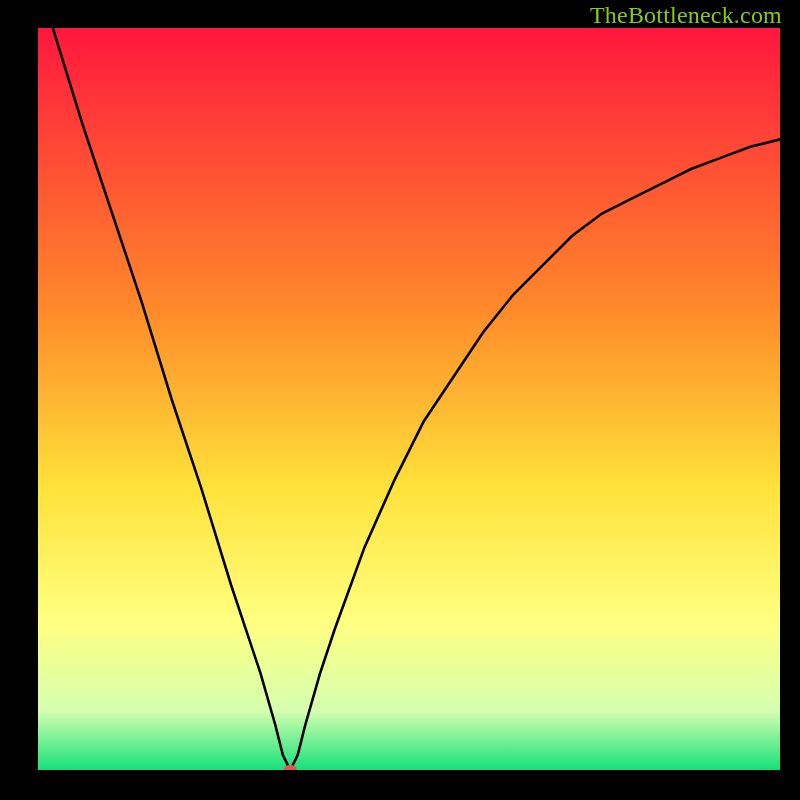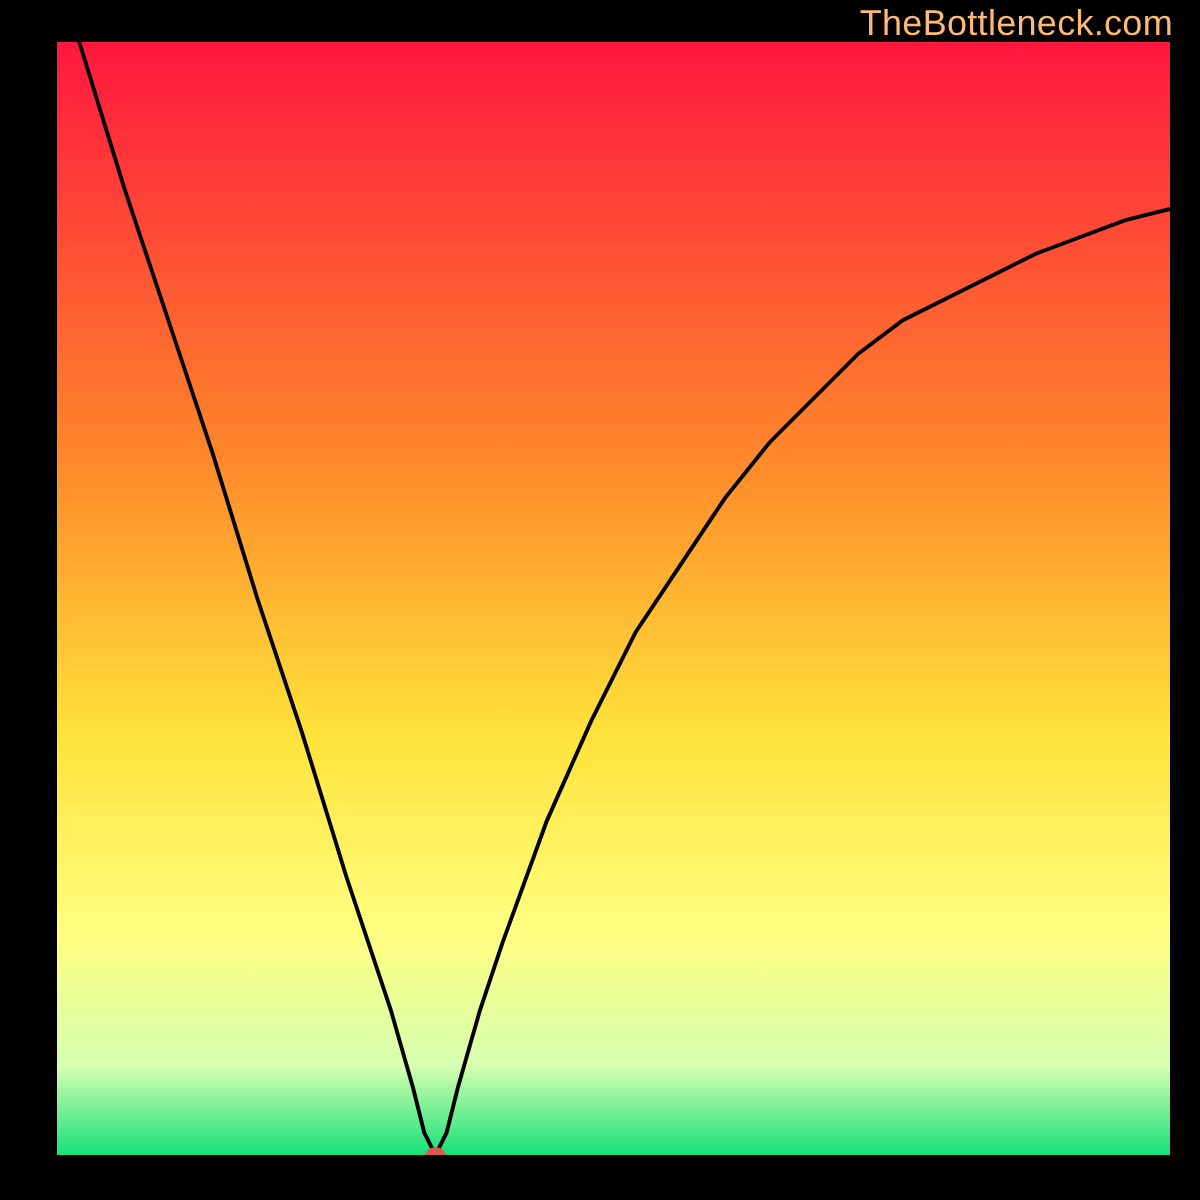--- a/index.html
+++ b/index.html
@@ -13,24 +13,24 @@
   .frame {
     position: relative;
     width: 800px;
     height: 800px;
     background: #000;
   }
   .watermark {
     position: absolute;
     top: 2px;
     right: 18px;
-    font-family: Liberation Sans, sans-serif;
+    font-family: Liberation Serif, serif;
     font-size: 24px;
     font-weight: 500;
-    color: #fdba74;
+    color: #84cc16;
     letter-spacing: 0.2px;
   }
   svg.plot {
     position: absolute;
     left: 38px;
     top: 28px;
     width: 742px;
     height: 742px;
     display: block;
   }

